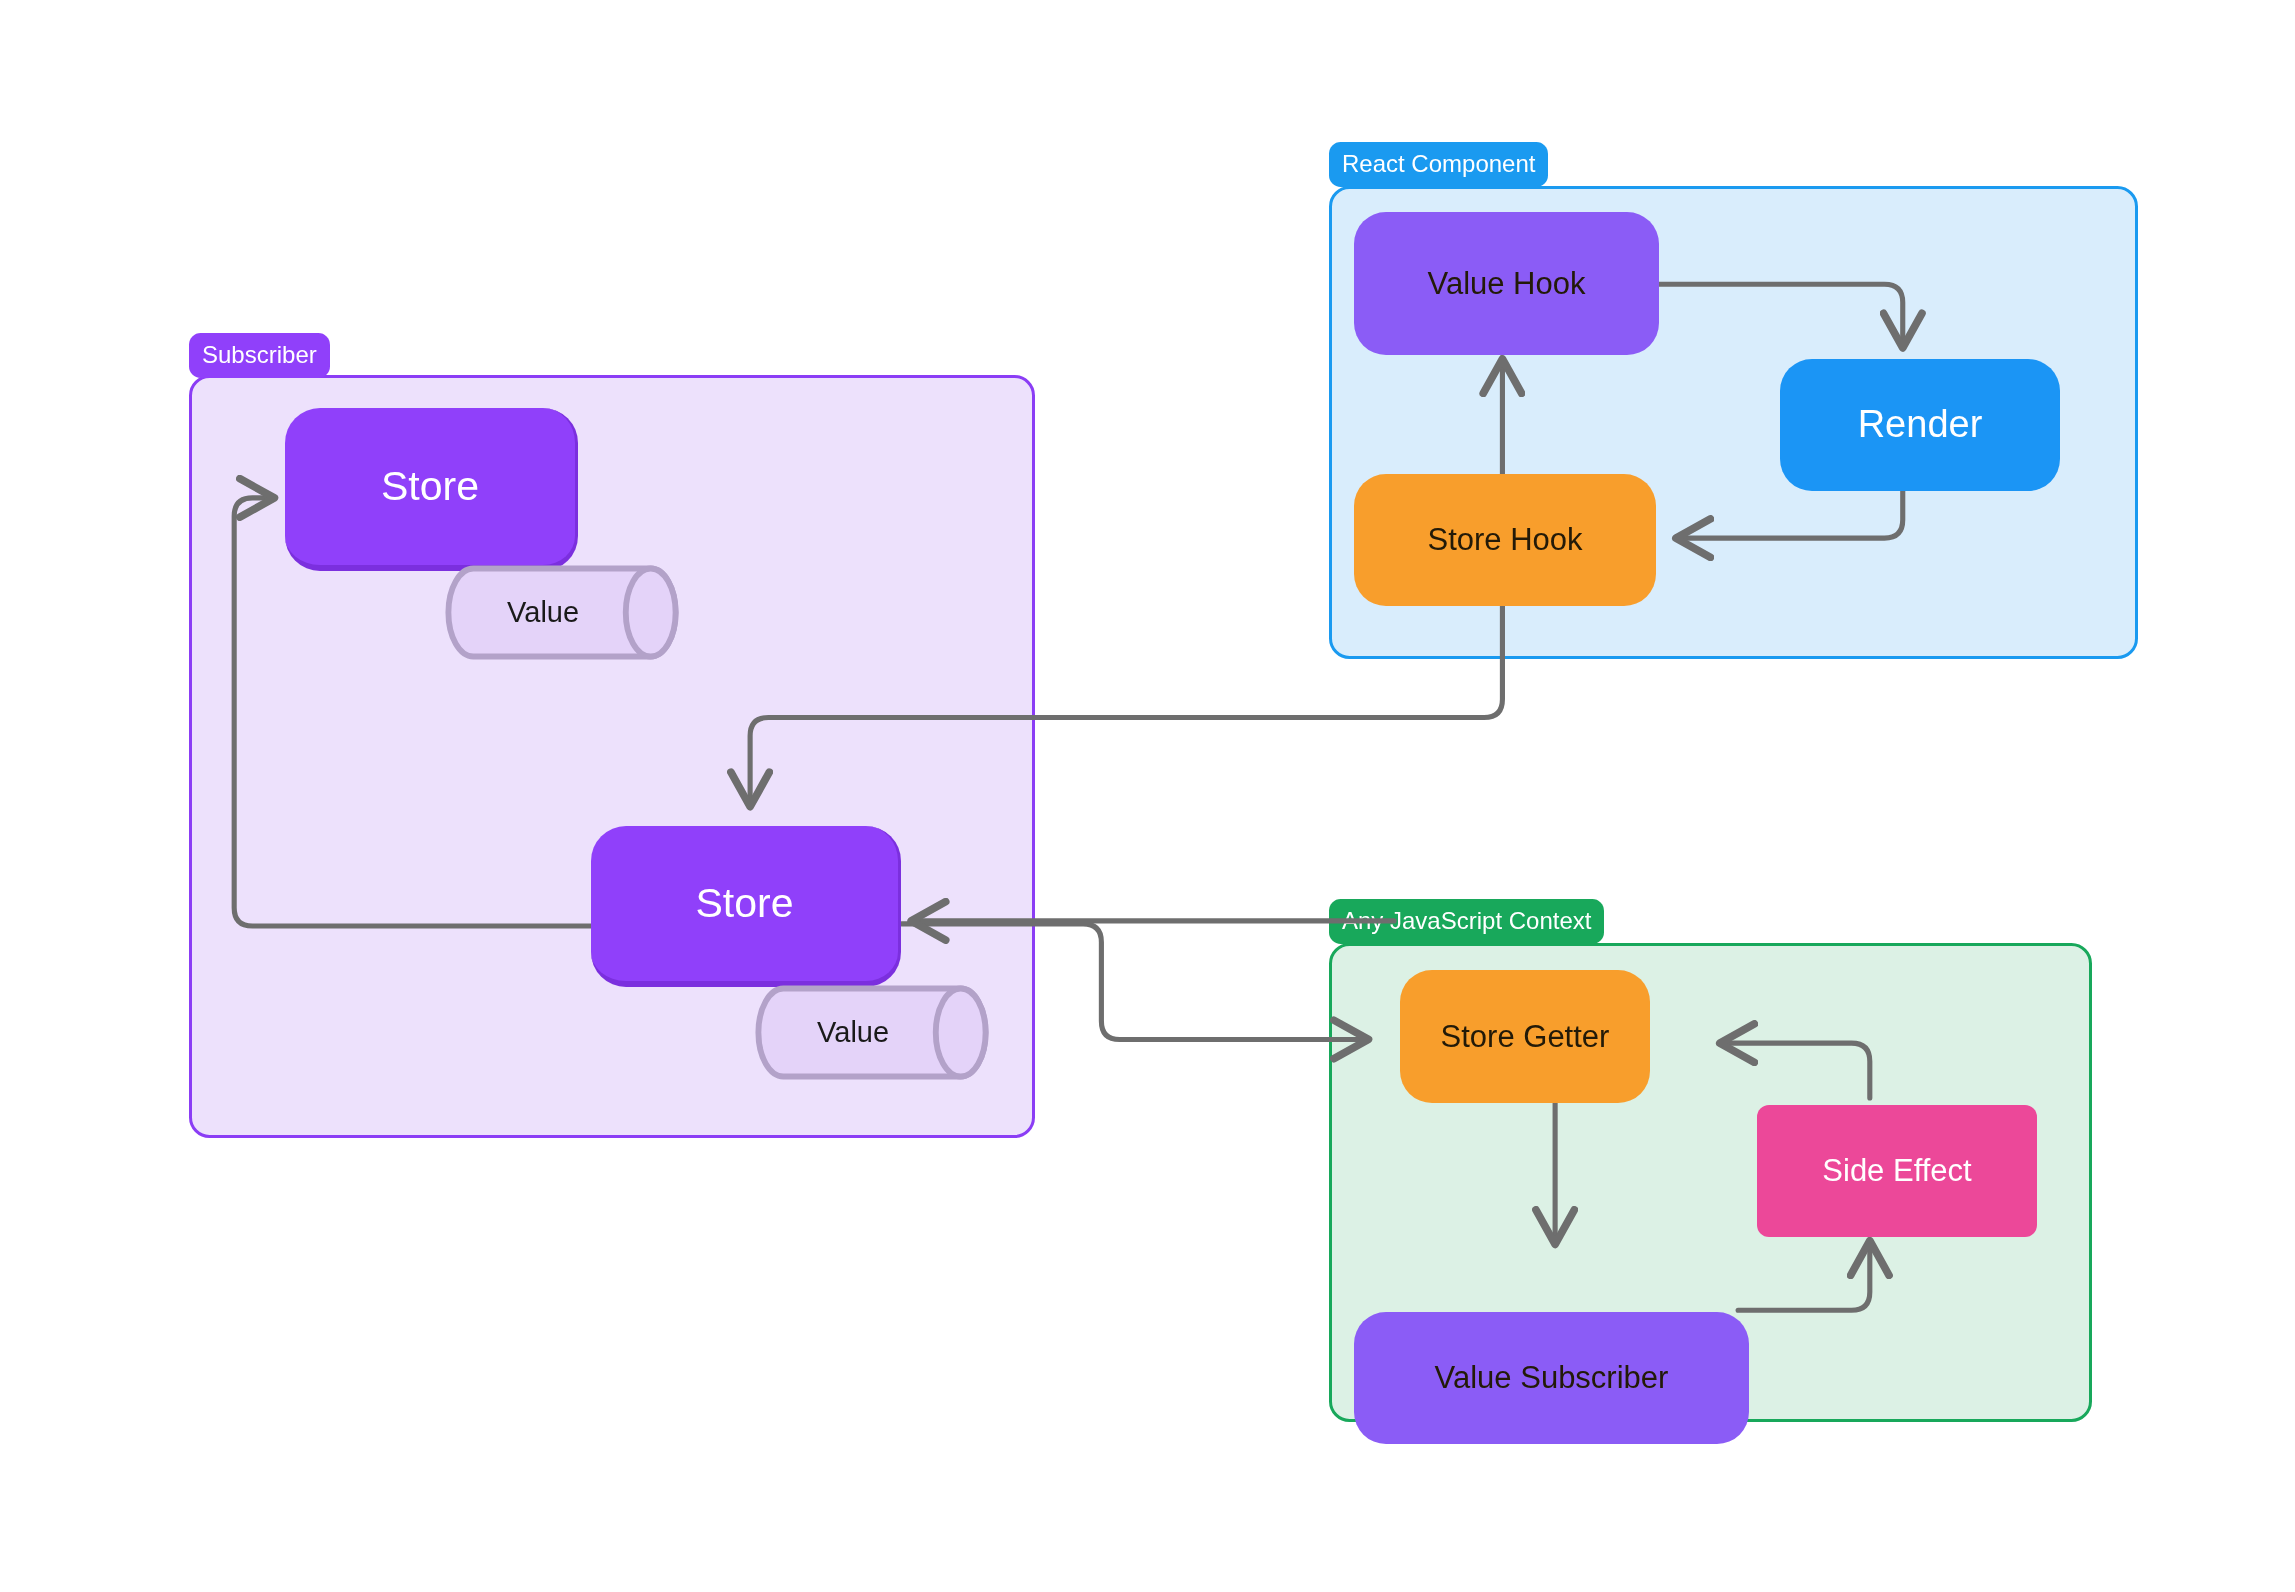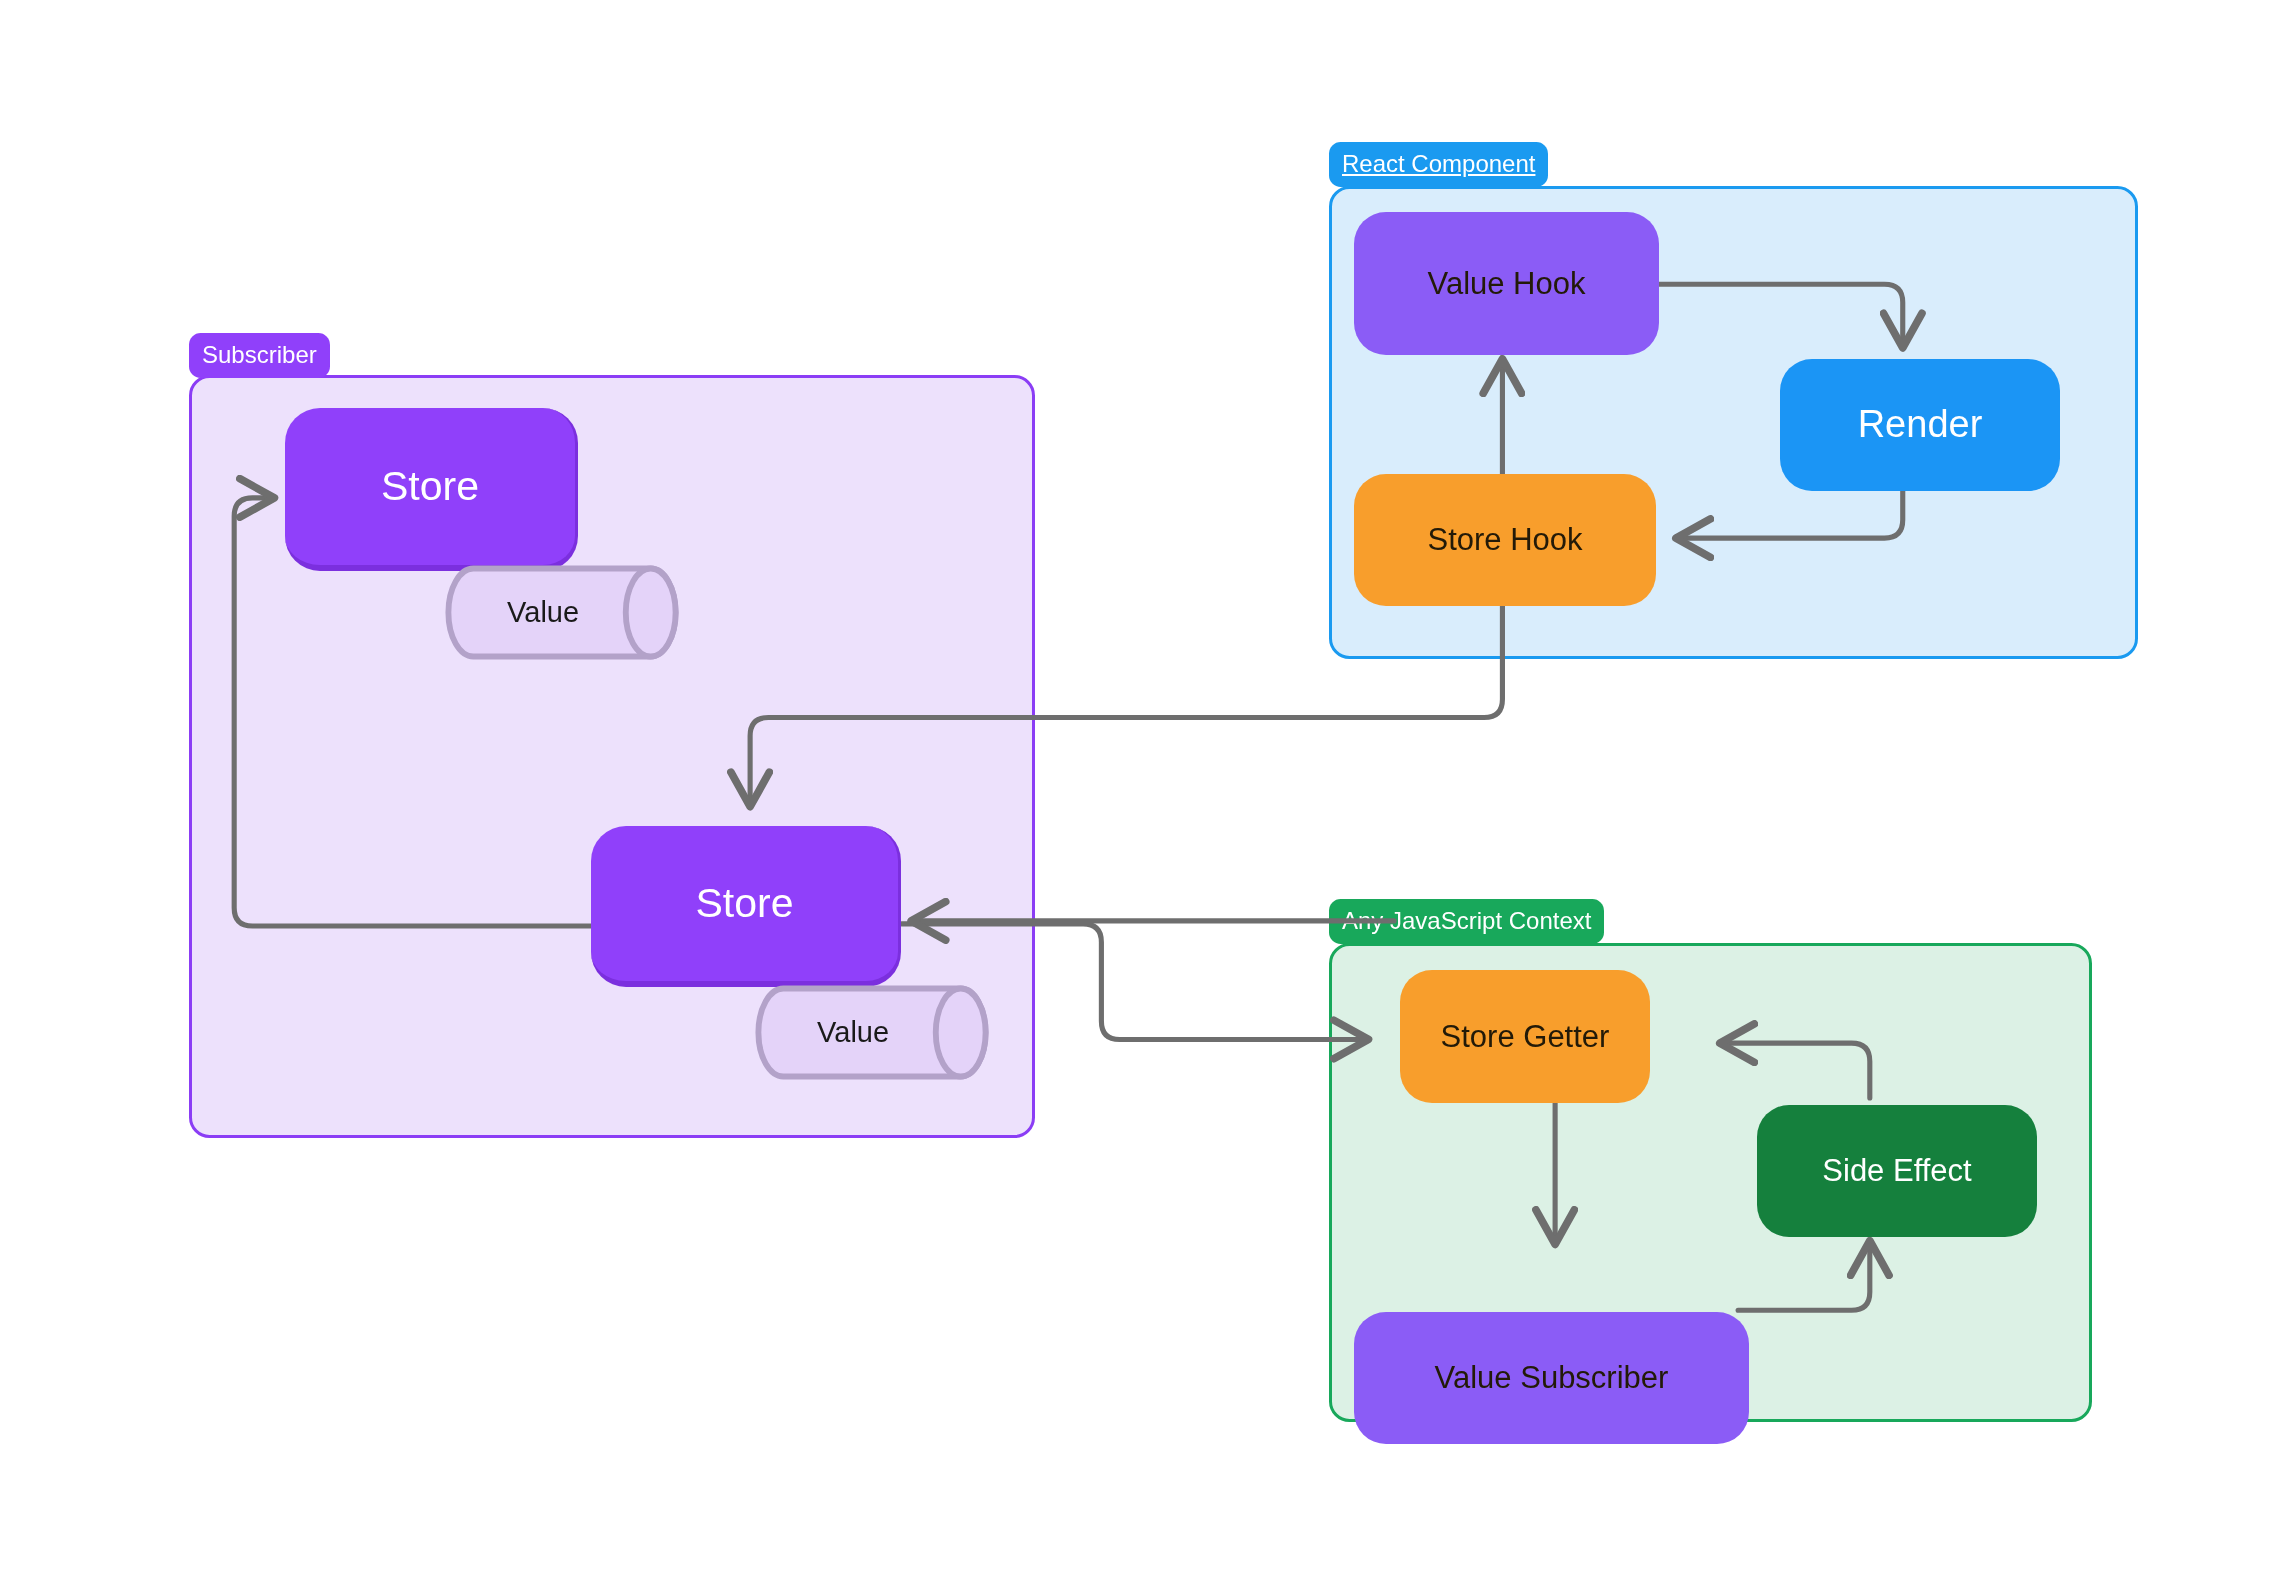--- a/index.html
+++ b/index.html
@@ -85,23 +85,23 @@
     border-radius: 32px;
     font-size: 31px;
   }
   .node.blue {
     background: #1B95F5;
     color: #ffffff;
     border-radius: 32px;
     font-size: 38px;
   }
   .node.green {
-    background: #15803d;
-    color: #ffffff;
-    border-radius: 32px;
+    background: #ec4899;
+    color: #ffffff;
+    border-radius: 12px;
     font-size: 31px;
   }
 
   
   .cylinder {
     position: absolute;
     z-index: 7;
   }
   .cylinder svg { display: block; }
   .cylinder .cyl-label {
@@ -173,21 +173,21 @@
 
   <div class="cylinder" style="left:754px; top:984px; width:236px; height:97px;">
     <svg width="236" height="97" viewBox="0 0 322 132" xmlns="http://www.w3.org/2000/svg">
       <path d="M 40,6 L 282,6 A 34,60 0 0 1 282,126 L 40,126 A 34,60 0 0 1 40,6 Z" fill="#E4D3F9" stroke="#B3A2C9" stroke-width="8"></path>
       <ellipse cx="282" cy="66" rx="34" ry="60" fill="#E4D3F9" stroke="#B3A2C9" stroke-width="8"></ellipse>
     </svg>
     <div class="cyl-label">Value</div>
   </div>
 
   <div class="group-frame frame-react" style="left:1329px; top:186px; width:809px; height:473px;"></div>
-  <div class="group-label label-react" style="left:1329px; top:142px;text-decoration:underline;">React Component</div>
+  <div class="group-label label-react" style="left:1329px; top:142px;">React Component</div>
 
   <div class="node yellow" style="left:1354px; top:212px; width:305px; height:143px;">
     <span>Value Hook</span>
   </div>
 
   <div class="node blue" style="left:1780px; top:359px; width:280px; height:132px;">
     <span>Render</span>
   </div>
 
   <div class="node orange" style="left:1354px; top:474px; width:302px; height:132px;">

